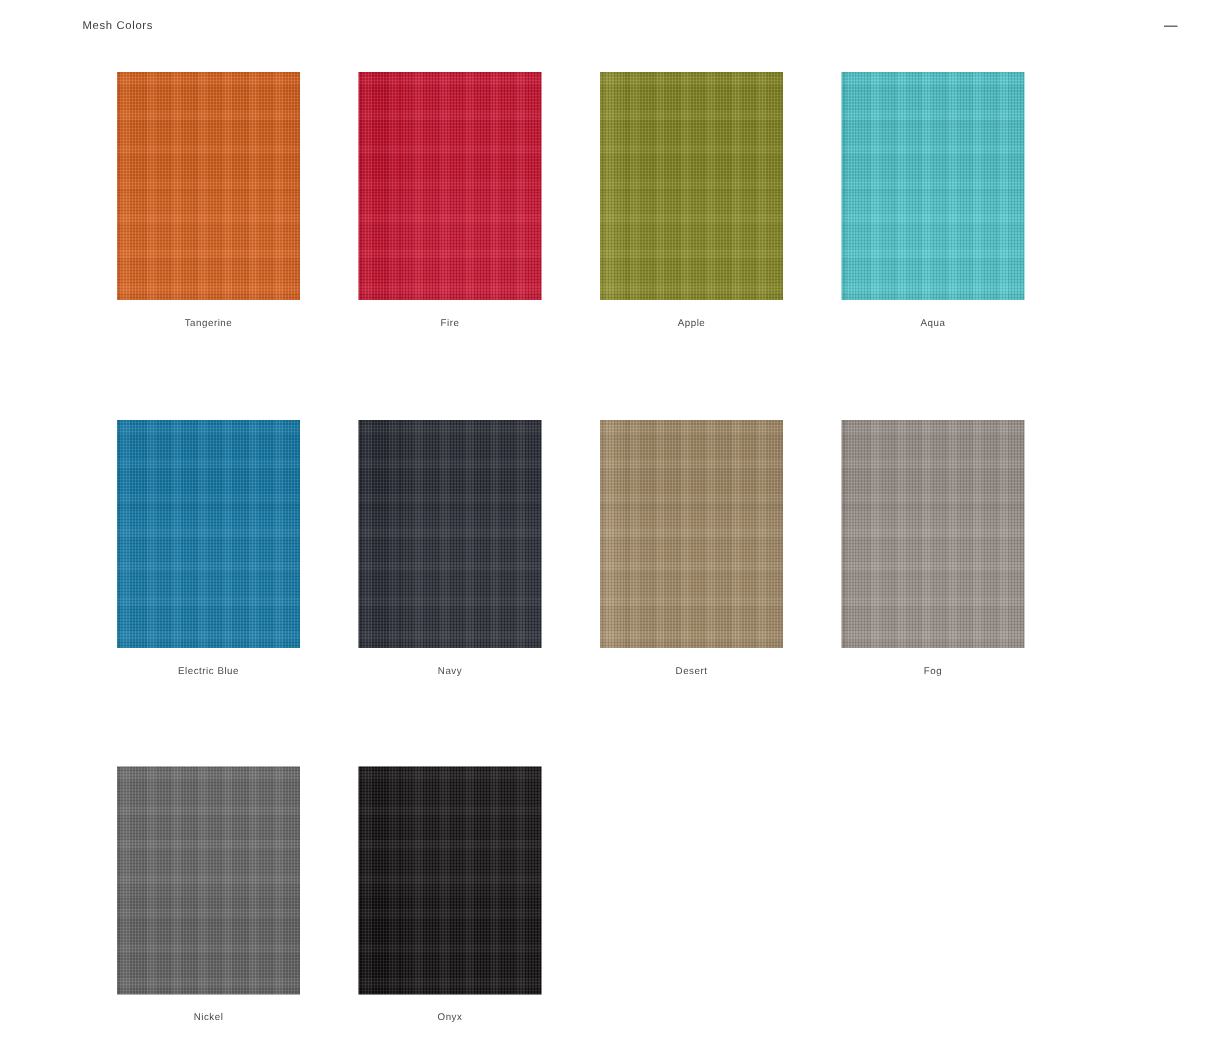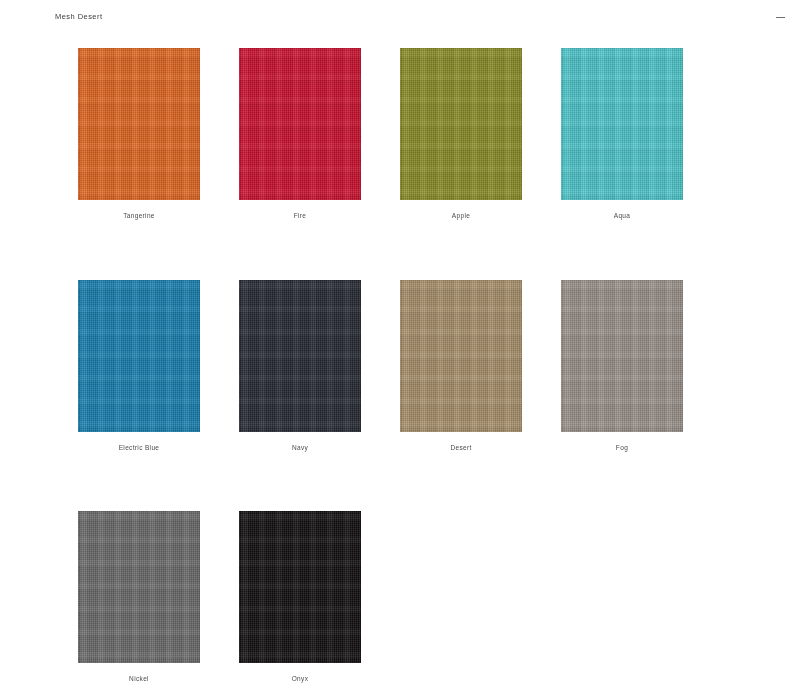--- a/index.html
+++ b/index.html
@@ -140,21 +140,21 @@
     line-height: 1;
     white-space: nowrap;
   }
 </style>
 </head>
 <body>
 
 <div class="panel">
 
   <div class="panel-header">
-    <div class="panel-title">Mesh Desert</div>
+    <div class="panel-title">Mesh Colors</div>
     <button class="collapse-btn">
       <span class="dash"></span>
     </button>
   </div>
 
   <div class="swatch-grid">
       <div class="swatch-cell">
         <div class="swatch-chip" style="background-color: rgb(226, 102, 31);"></div>
         <div class="swatch-label">Tangerine</div>
       </div>

